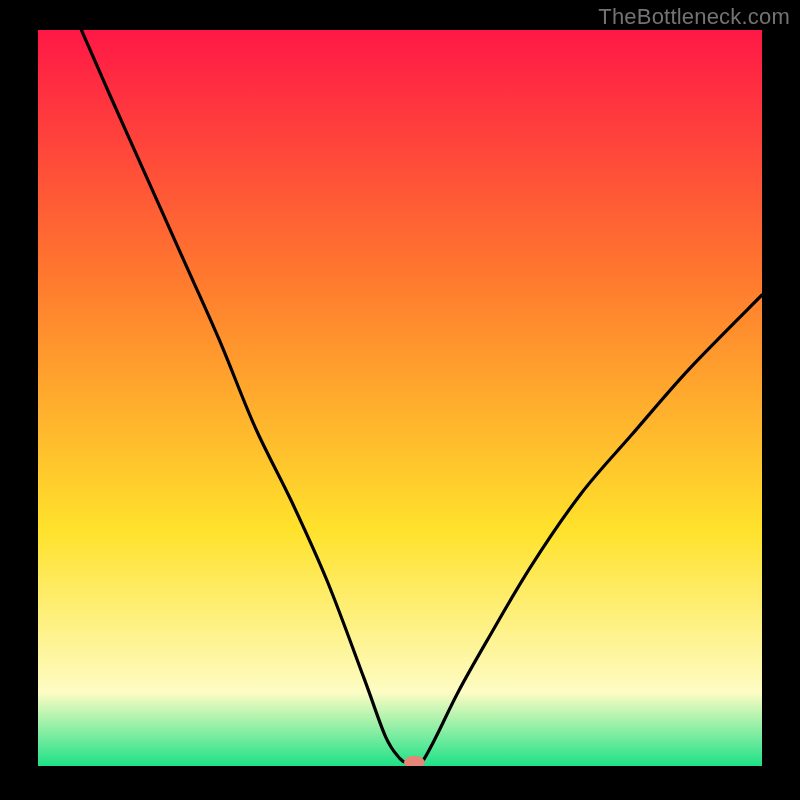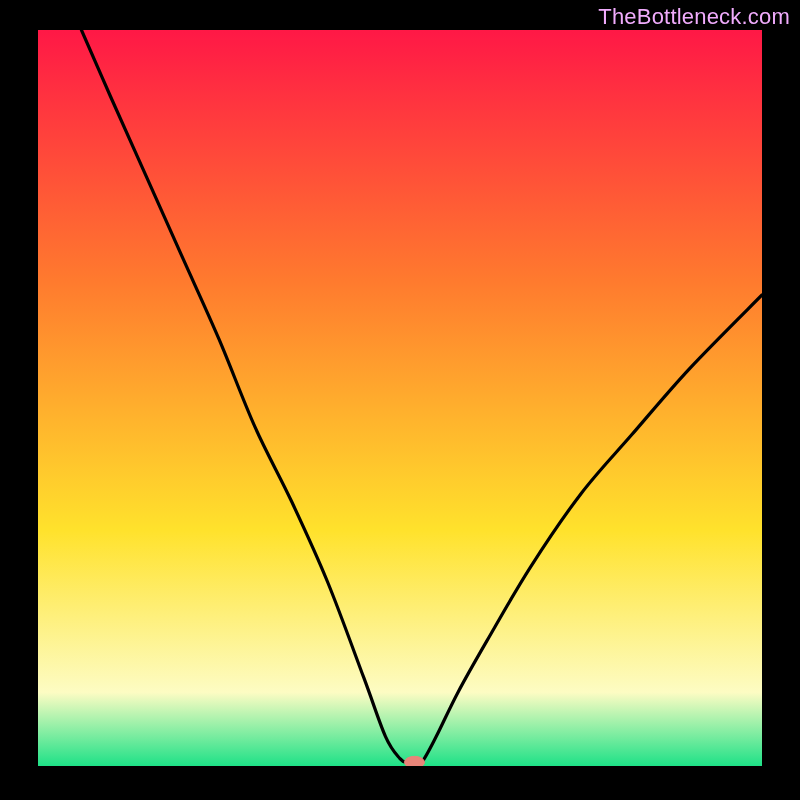--- a/index.html
+++ b/index.html
@@ -14,21 +14,21 @@
   .frame {
     position: relative;
     width: 800px;
     height: 800px;
     background: #000;
   }
   .watermark {
     position: absolute;
     top: 4px;
     right: 10px;
-    color: #f0abfc;
+    color: #737373;
     font-size: 22px;
     letter-spacing: 0.2px;
     font-weight: 400;
     user-select: none;
   }
   .plot-area {
     position: absolute;
     left: 38px;
     top: 30px;
     width: 724px;

